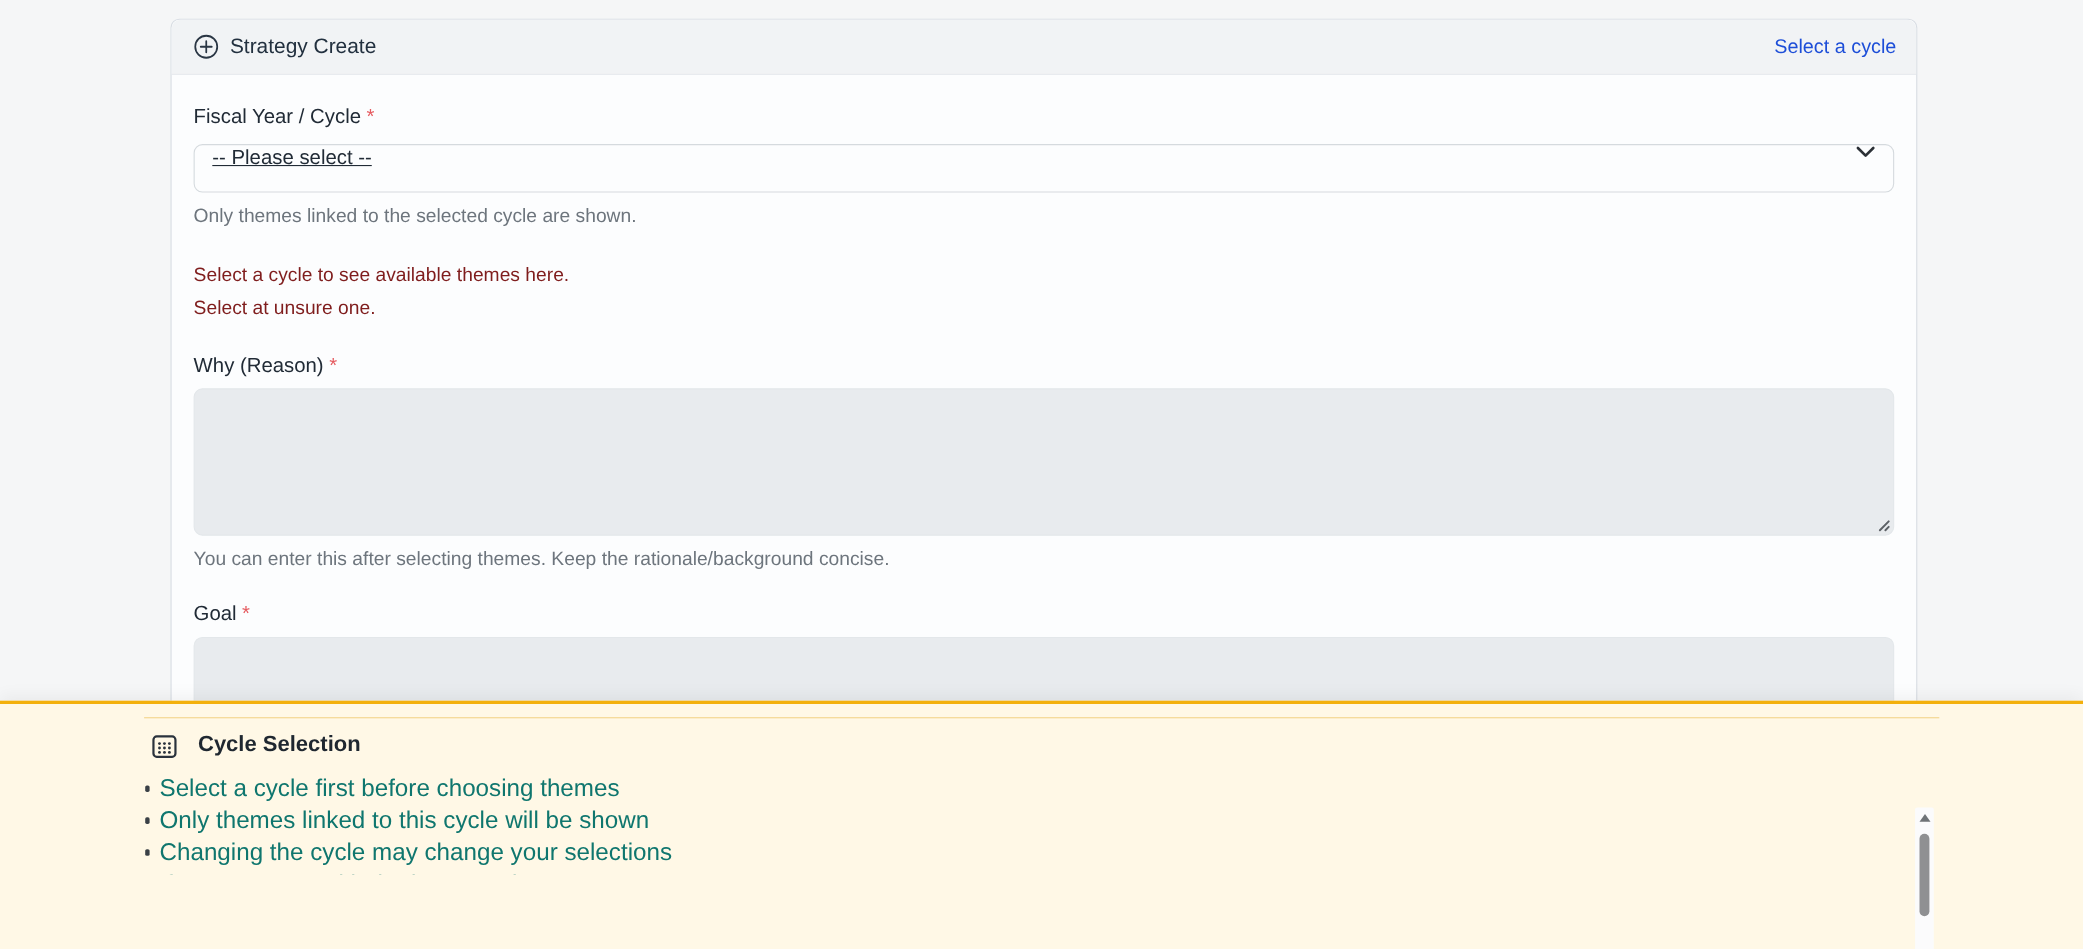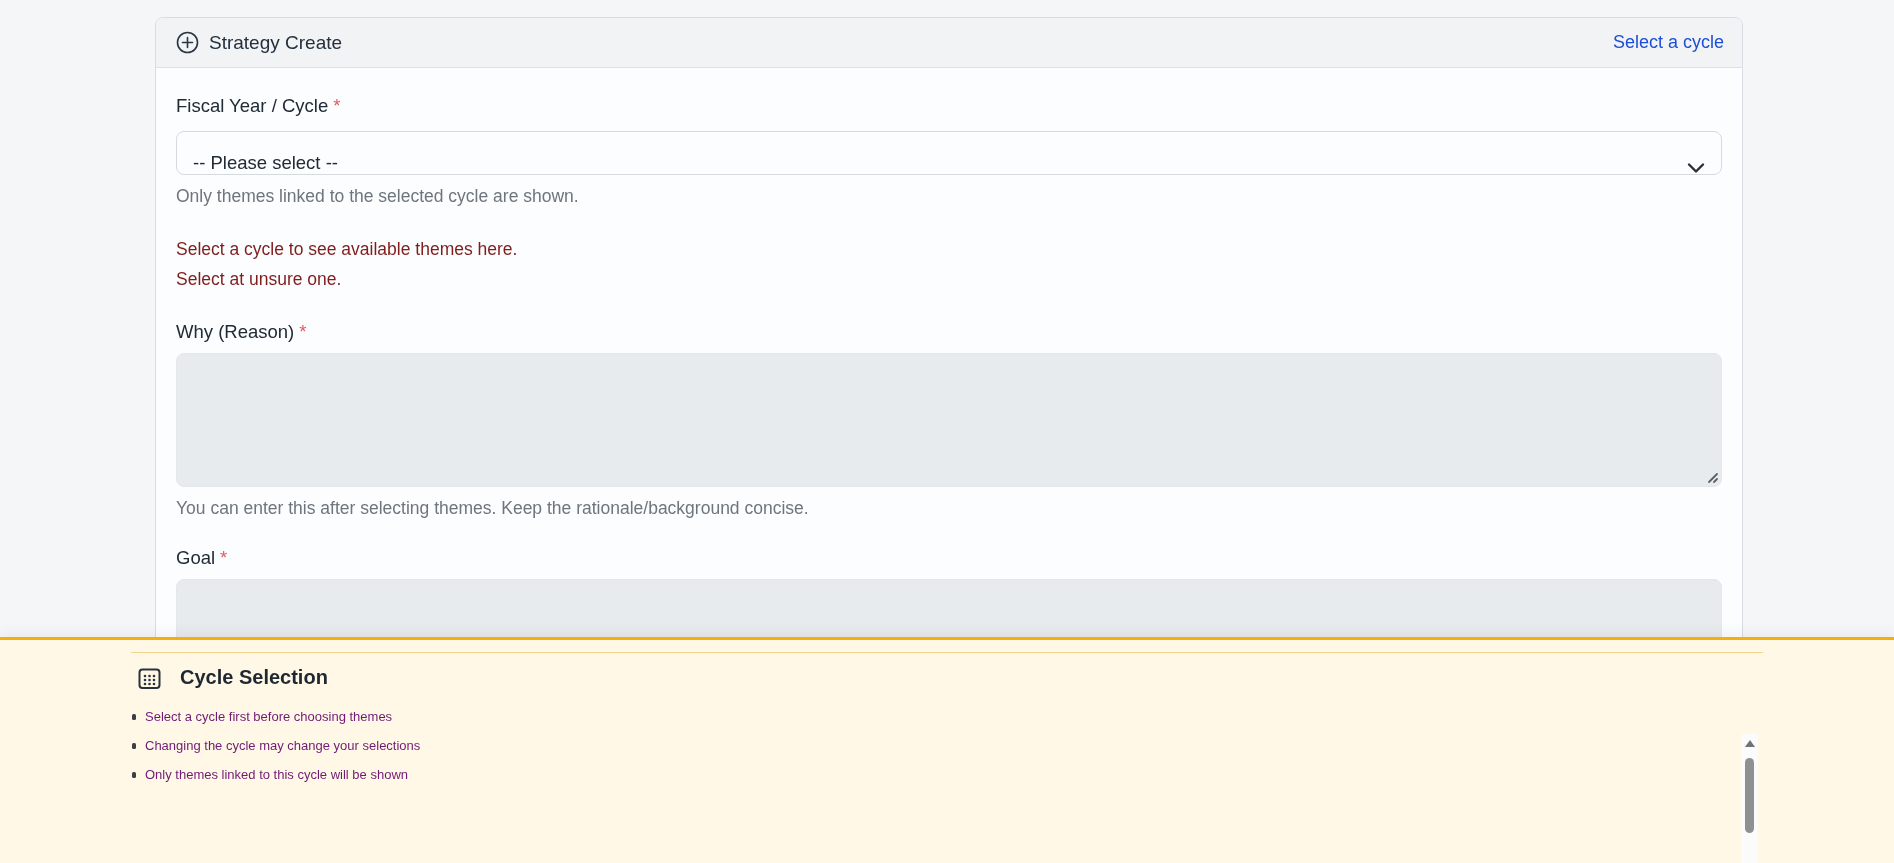--- a/index.html
+++ b/index.html
@@ -38,24 +38,25 @@
     line-height:24px;
   }
   .req { color:#e55a5f; margin-left:5px; font-weight:500; }
 
   .select-box {
     margin-top:13px;
     height:44px; width:100%;
     background:#fcfdfe;
     border:1px solid #d5dade;
     border-radius:8px;
-    display:flex; align-items:flex-end;
+    display:flex; align-items:flex-start;
     padding:0 16px;
     font-size:18.5px; color:#212b36;
     cursor:pointer;
+    text-decoration:underline;
   }
   .select-box .chev { margin-left:auto; display:flex; }
 
   .helper {
     margin-top:9px;
     font-size:17.5px; color:#6d757d; line-height:24px;
   }
   .placeholder-line { font-size:17.5px; color:#7f1d1d; line-height:30px; }
   .themes-lines { margin-top:8px; }
 
@@ -102,21 +103,21 @@
     padding:13px 40px 0 0;
   }
   .help-section-title {
     display:flex; align-items:flex-start; gap:18px;
     padding-left:6px; height:26px; margin-bottom:8px;
   }
   .help-section-title span { font-size:20px; font-weight:700; color:#1f2730; }
   ul.help-list { list-style:none; margin-top:10px; }
   ul.help-list li {
     position:relative; padding-left:14px; line-height:29px;
-    font-size:13px; color:#701a75;
+    font-size:22px; color:#0f766e;
   }
   ul.help-list li::before {
     content:""; position:absolute; left:1px; top:12px;
     width:4px; height:6px; border-radius:1.5px; background:#3a4046;
   }
 
   
   .fake-scrollbar {
     position:absolute; right:5px; top:82px; width:17px; height:132px;
     background:#fbfbfc; border-radius:2px;
@@ -216,22 +217,22 @@
               <circle cx="8" cy="18" r="1.3"></circle>
                 <circle cx="12.5" cy="18" r="1.3"></circle>
                 <circle cx="17" cy="18" r="1.3"></circle>
             </g>
           </svg>
         </span>
         <span>Cycle Selection</span>
       </div>
       <ul class="help-list">
           <li>Select a cycle first before choosing themes</li>
+          <li>Only themes linked to this cycle will be shown</li>
           <li>Changing the cycle may change your selections</li>
-          <li>Only themes linked to this cycle will be shown</li>
           <li>If unsure, start with the latest cycle</li>
         </ul>
     </div>
 
     <div class="fake-scrollbar">
       <span class="sb-arrow up"></span>
       <span class="sb-thumb"></span>
 
     </div>
   </div>

